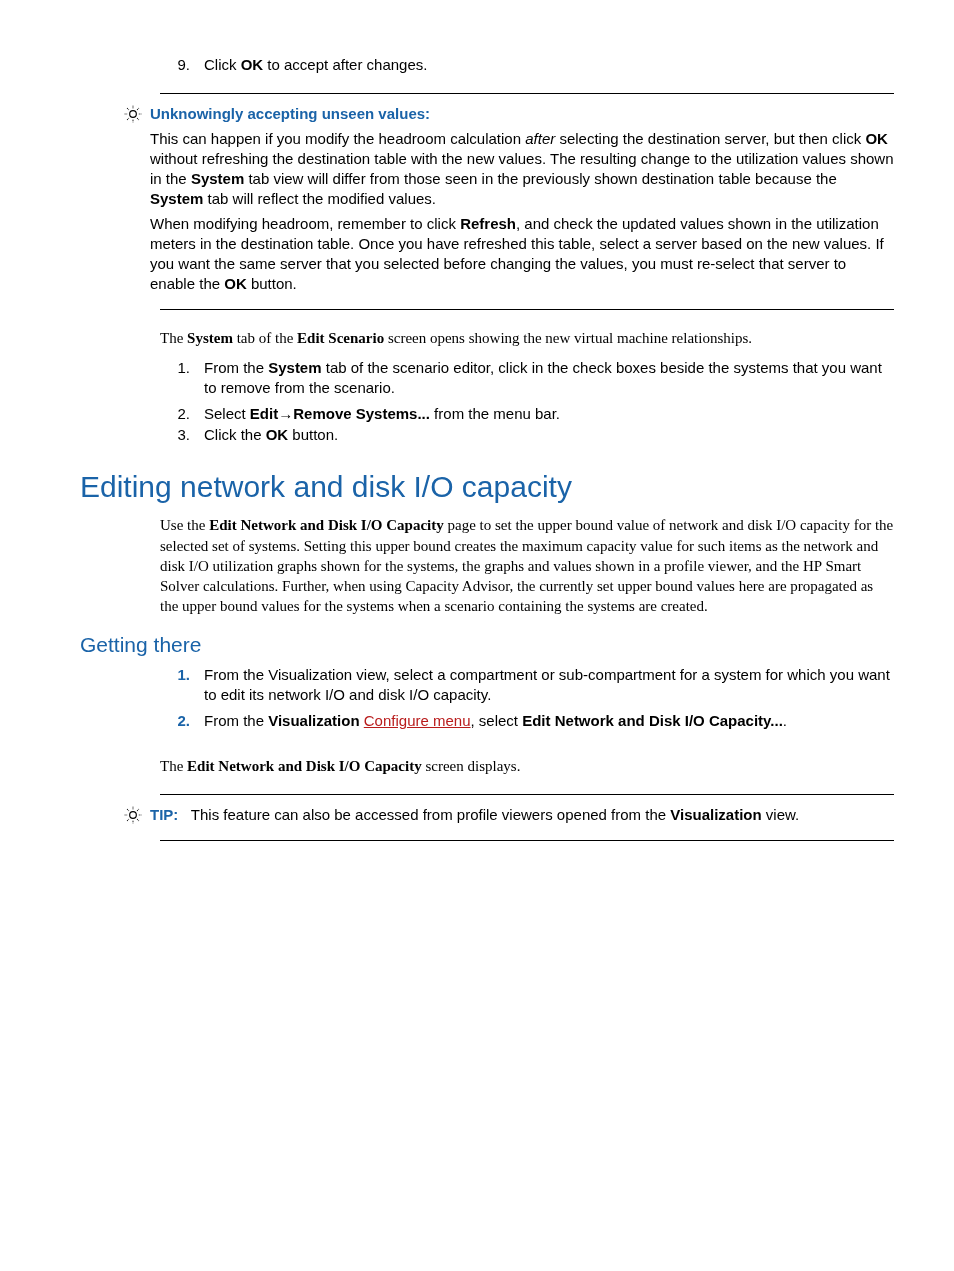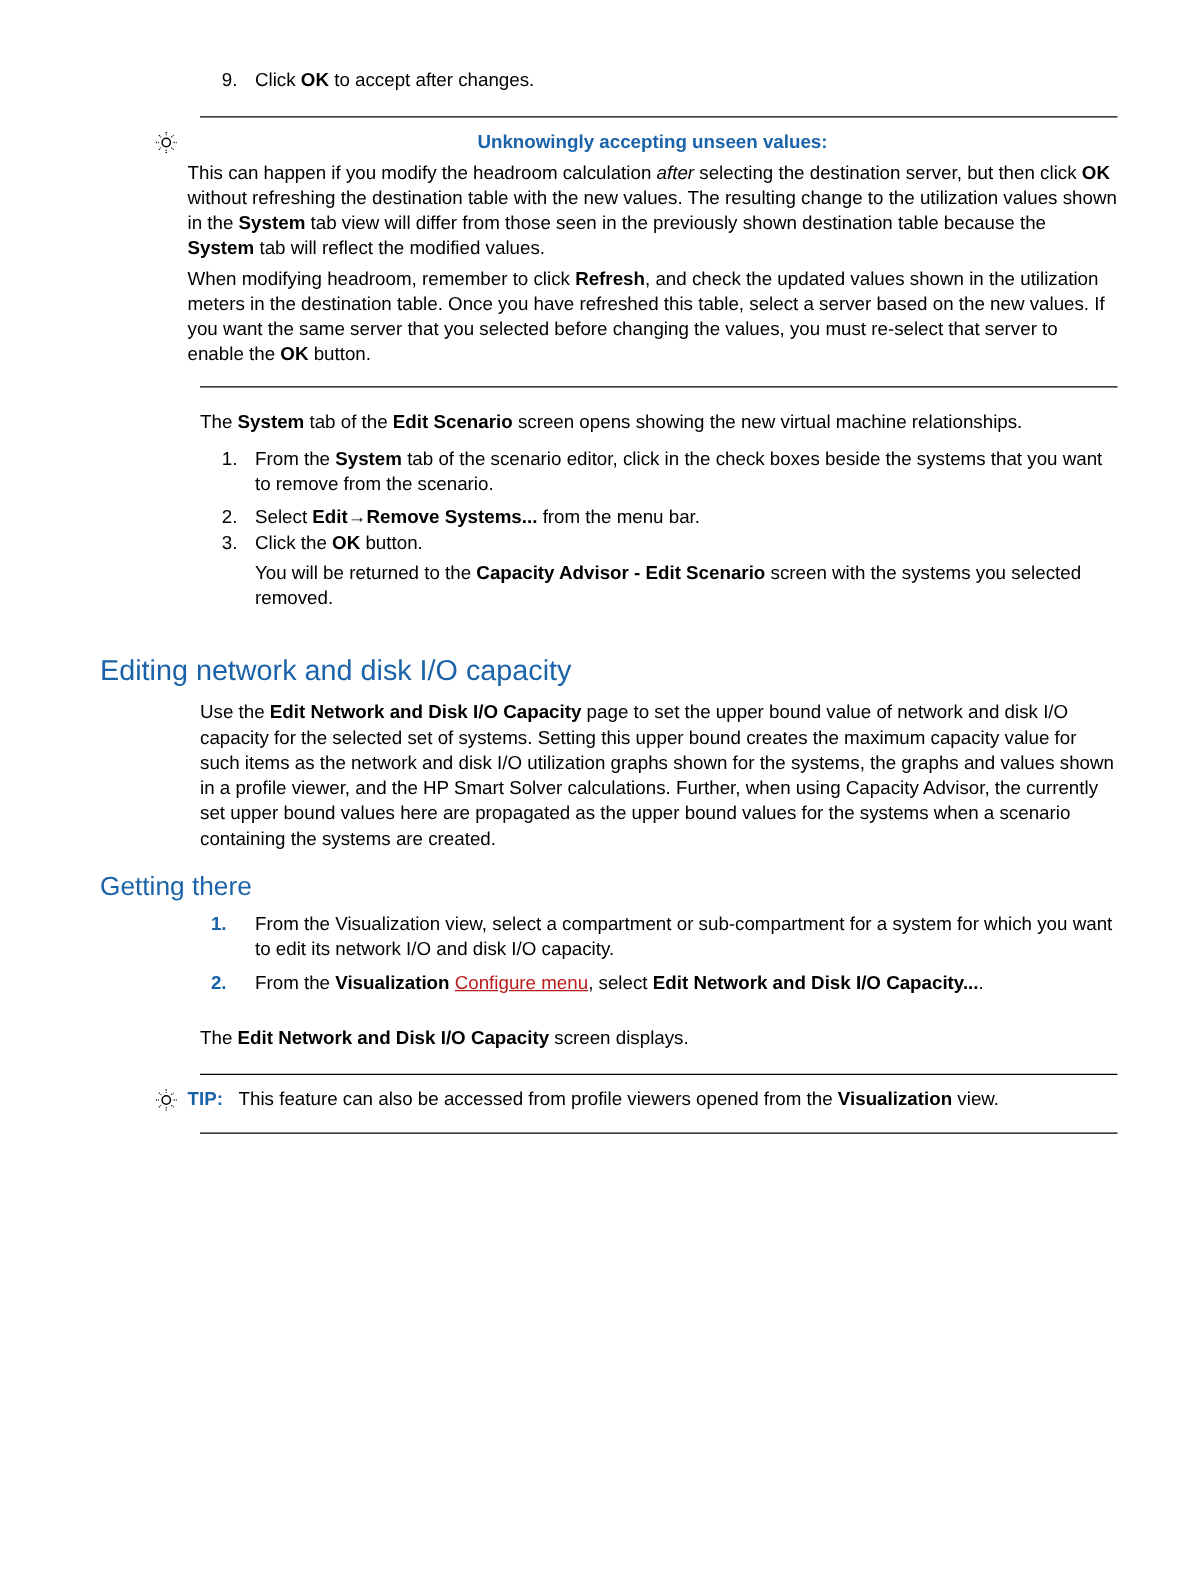--- a/index.html
+++ b/index.html
@@ -8,21 +8,21 @@
     color: #000;
     margin: 0;
     padding: 55px 60px 40px 80px;
     width: 954px;
     box-sizing: border-box;
     line-height: 1.35;
   }
   .list-item { display: flex; }
   .list-num { width: 30px; flex: 0 0 30px; text-align: right; padding-right: 14px; }
   .list-body { flex: 1; }
-  .indent-main { margin-left: 80px; }
+  .indent-main { margin-left: 80px; font-family: Liberation Serif, serif; }
   .indent-list { margin-left: 80px; }
   .callout {
     border-top: 1px solid #000;
     border-bottom: 1px solid #000;
     margin: 18px 0 18px 80px;
     padding: 10px 0;
   }
   .callout-row { display: flex; }
   .callout-icon { width: 34px; flex: 0 0 34px; text-align: center; }
   .callout-body { flex: 1; }
@@ -32,26 +32,26 @@
     font-family: Arial, sans-serif;
     font-weight: 300;
     color: #1a63a8;
     font-size: 21px;
     margin: 14px 0 6px 0;
   }
   .h1 {
     font-family: Arial, sans-serif;
     font-weight: 300;
     color: #1a63a8;
-    font-size: 23px;
+    font-size: 30px;
     margin: 22px 0 8px 0;
   }
   .bold { font-weight: bold; }
   .italic { font-style: italic; }
-  .blue-bold { color: #1a63a8; font-weight: bold; text-align: center; }
+  .blue-bold { color: #1a63a8; font-weight: bold; }
   .page-wrap { position: relative; min-height: 1271px; box-sizing: border-box; width: 100%; }
   p { margin: 4px 0 10px 0; }
   .tight { margin: 4px 0; }
 </style>
 </head>
 <body>
 <div class="page-wrap">
 
 <div class="list-item indent-list">
   <div class="list-num">9.</div>
@@ -105,21 +105,20 @@
   <div class="list-num">2.</div>
   <div class="list-body">
     <span>Select </span><span class="bold">Edit</span><span class="arrow-right">→</span><span class="bold">Remove Systems...</span><span> from the menu bar.</span>
   </div>
 </div>
 
 <div class="list-item indent-list">
   <div class="list-num">3.</div>
   <div class="list-body">
     <span>Click the </span><span class="bold">OK</span><span> button.</span>
-    <p><span>You will be returned to the </span><span class="bold">Capacity Advisor - Edit Scenario</span><span> screen with the systems you selected removed.</span></p>
   </div>
 </div>
 
 <div class="h1">Editing network and disk I/O capacity</div>
 <p class="indent-main">
   <span>Use the </span><span class="bold">Edit Network and Disk I/O Capacity</span><span> page to set the upper bound value of network and disk I/O capacity for the selected set of systems. Setting this upper bound creates the maximum capacity value for such items as the network and disk I/O utilization graphs shown for the systems, the graphs and values shown in a profile viewer, and the HP Smart Solver calculations. Further, when using Capacity Advisor, the currently set upper bound values here are propagated as the upper bound values for the systems when a scenario containing the systems are created.</span>
 </p>
 
 <div class="h2">Getting there</div>
 

